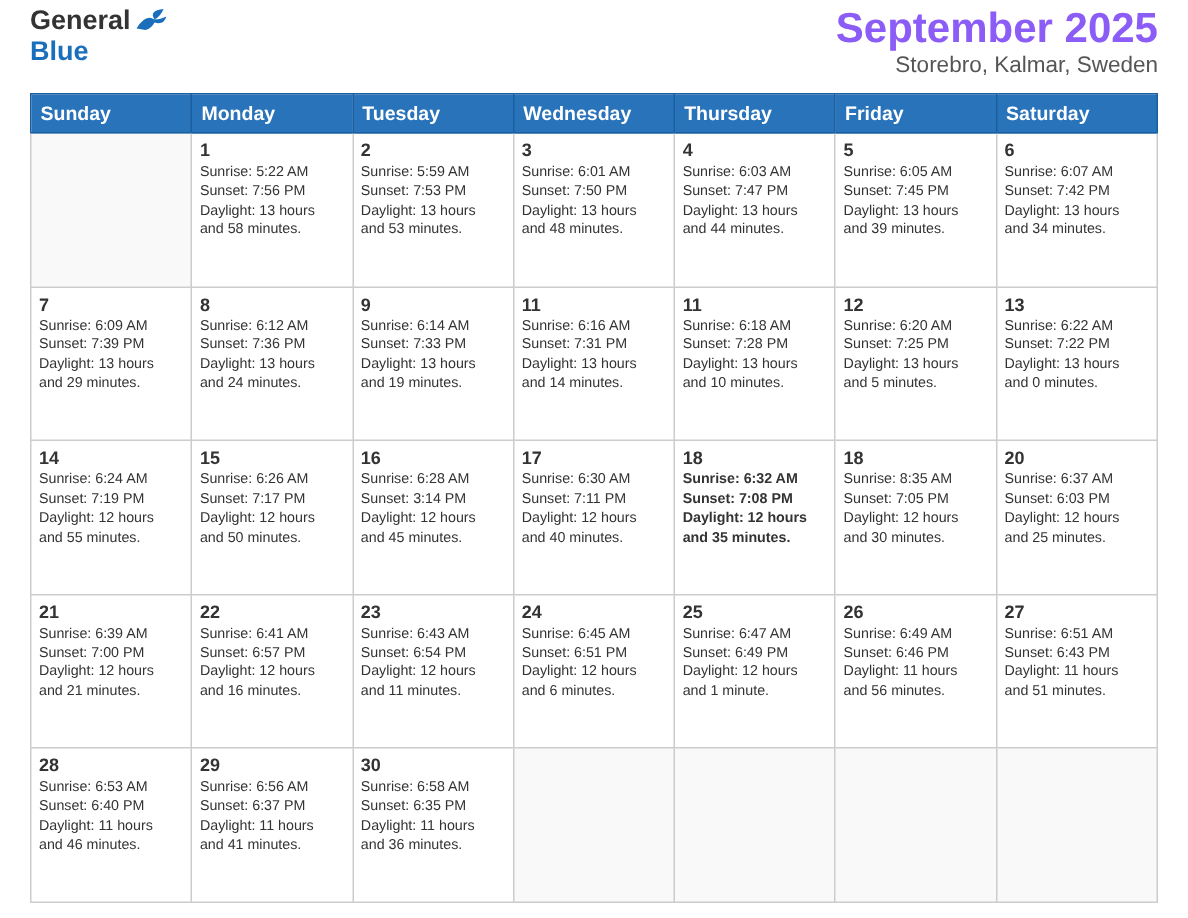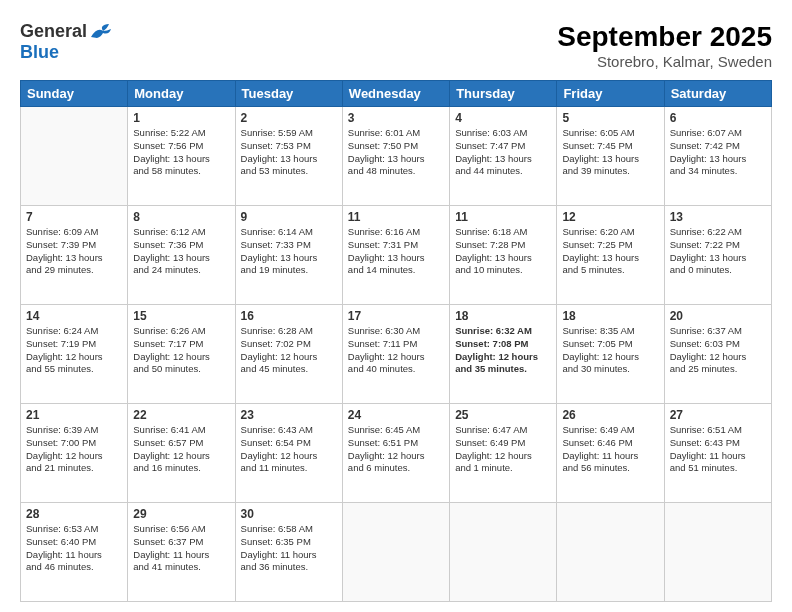--- a/index.html
+++ b/index.html
@@ -6,21 +6,21 @@
     body {
       font-family: Arial, sans-serif;
       background: #fff;
       width: 792px;
       height: 612px;
       overflow: hidden;
     }
     .page {
       width: 792px;
       height: 612px;
-      padding: 21px 20px 10px 20px;
+      padding: 3px 20px 10px 20px;
       display: flex;
       flex-direction: column;
     }
     .header {
       display: flex;
       justify-content: space-between;
       align-items: flex-start;
       margin-bottom: 10px;
     }
     .logo {
@@ -46,21 +46,21 @@
       width: 22px;
       height: 18px;
       margin-left: 2px;
     }
     .title-block {
       text-align: right;
     }
     .main-title {
       font-size: 28px;
       font-weight: bold;
-      color: #000000;
+      color: #8b5cf6;
     }
     .sub-title {
       font-size: 15px;
       color: #555;
     }
     .calendar {
       flex: 1;
       border: 1px solid #84cc16;
       border-collapse: collapse;
       width: 100%;
@@ -239,21 +239,21 @@
           <td>
             <span class="day-num">15</span>
             <div class="cell-info" style="white-space: pre-line;">Sunrise: 6:26 AM
 Sunset: 7:17 PM
 Daylight: 12 hours
 and 50 minutes.</div>
           </td>
           <td>
             <span class="day-num">16</span>
             <div class="cell-info" style="white-space: pre-line;">Sunrise: 6:28 AM
-Sunset: 7:02 PM
+Sunset: 3:14 PM
 Daylight: 12 hours
 and 45 minutes.</div>
           </td>
           <td>
             <span class="day-num">17</span>
             <div class="cell-info" style="white-space: pre-line;">Sunrise: 6:30 AM
 Sunset: 7:11 PM
 Daylight: 12 hours
 and 40 minutes.</div>
           </td>

